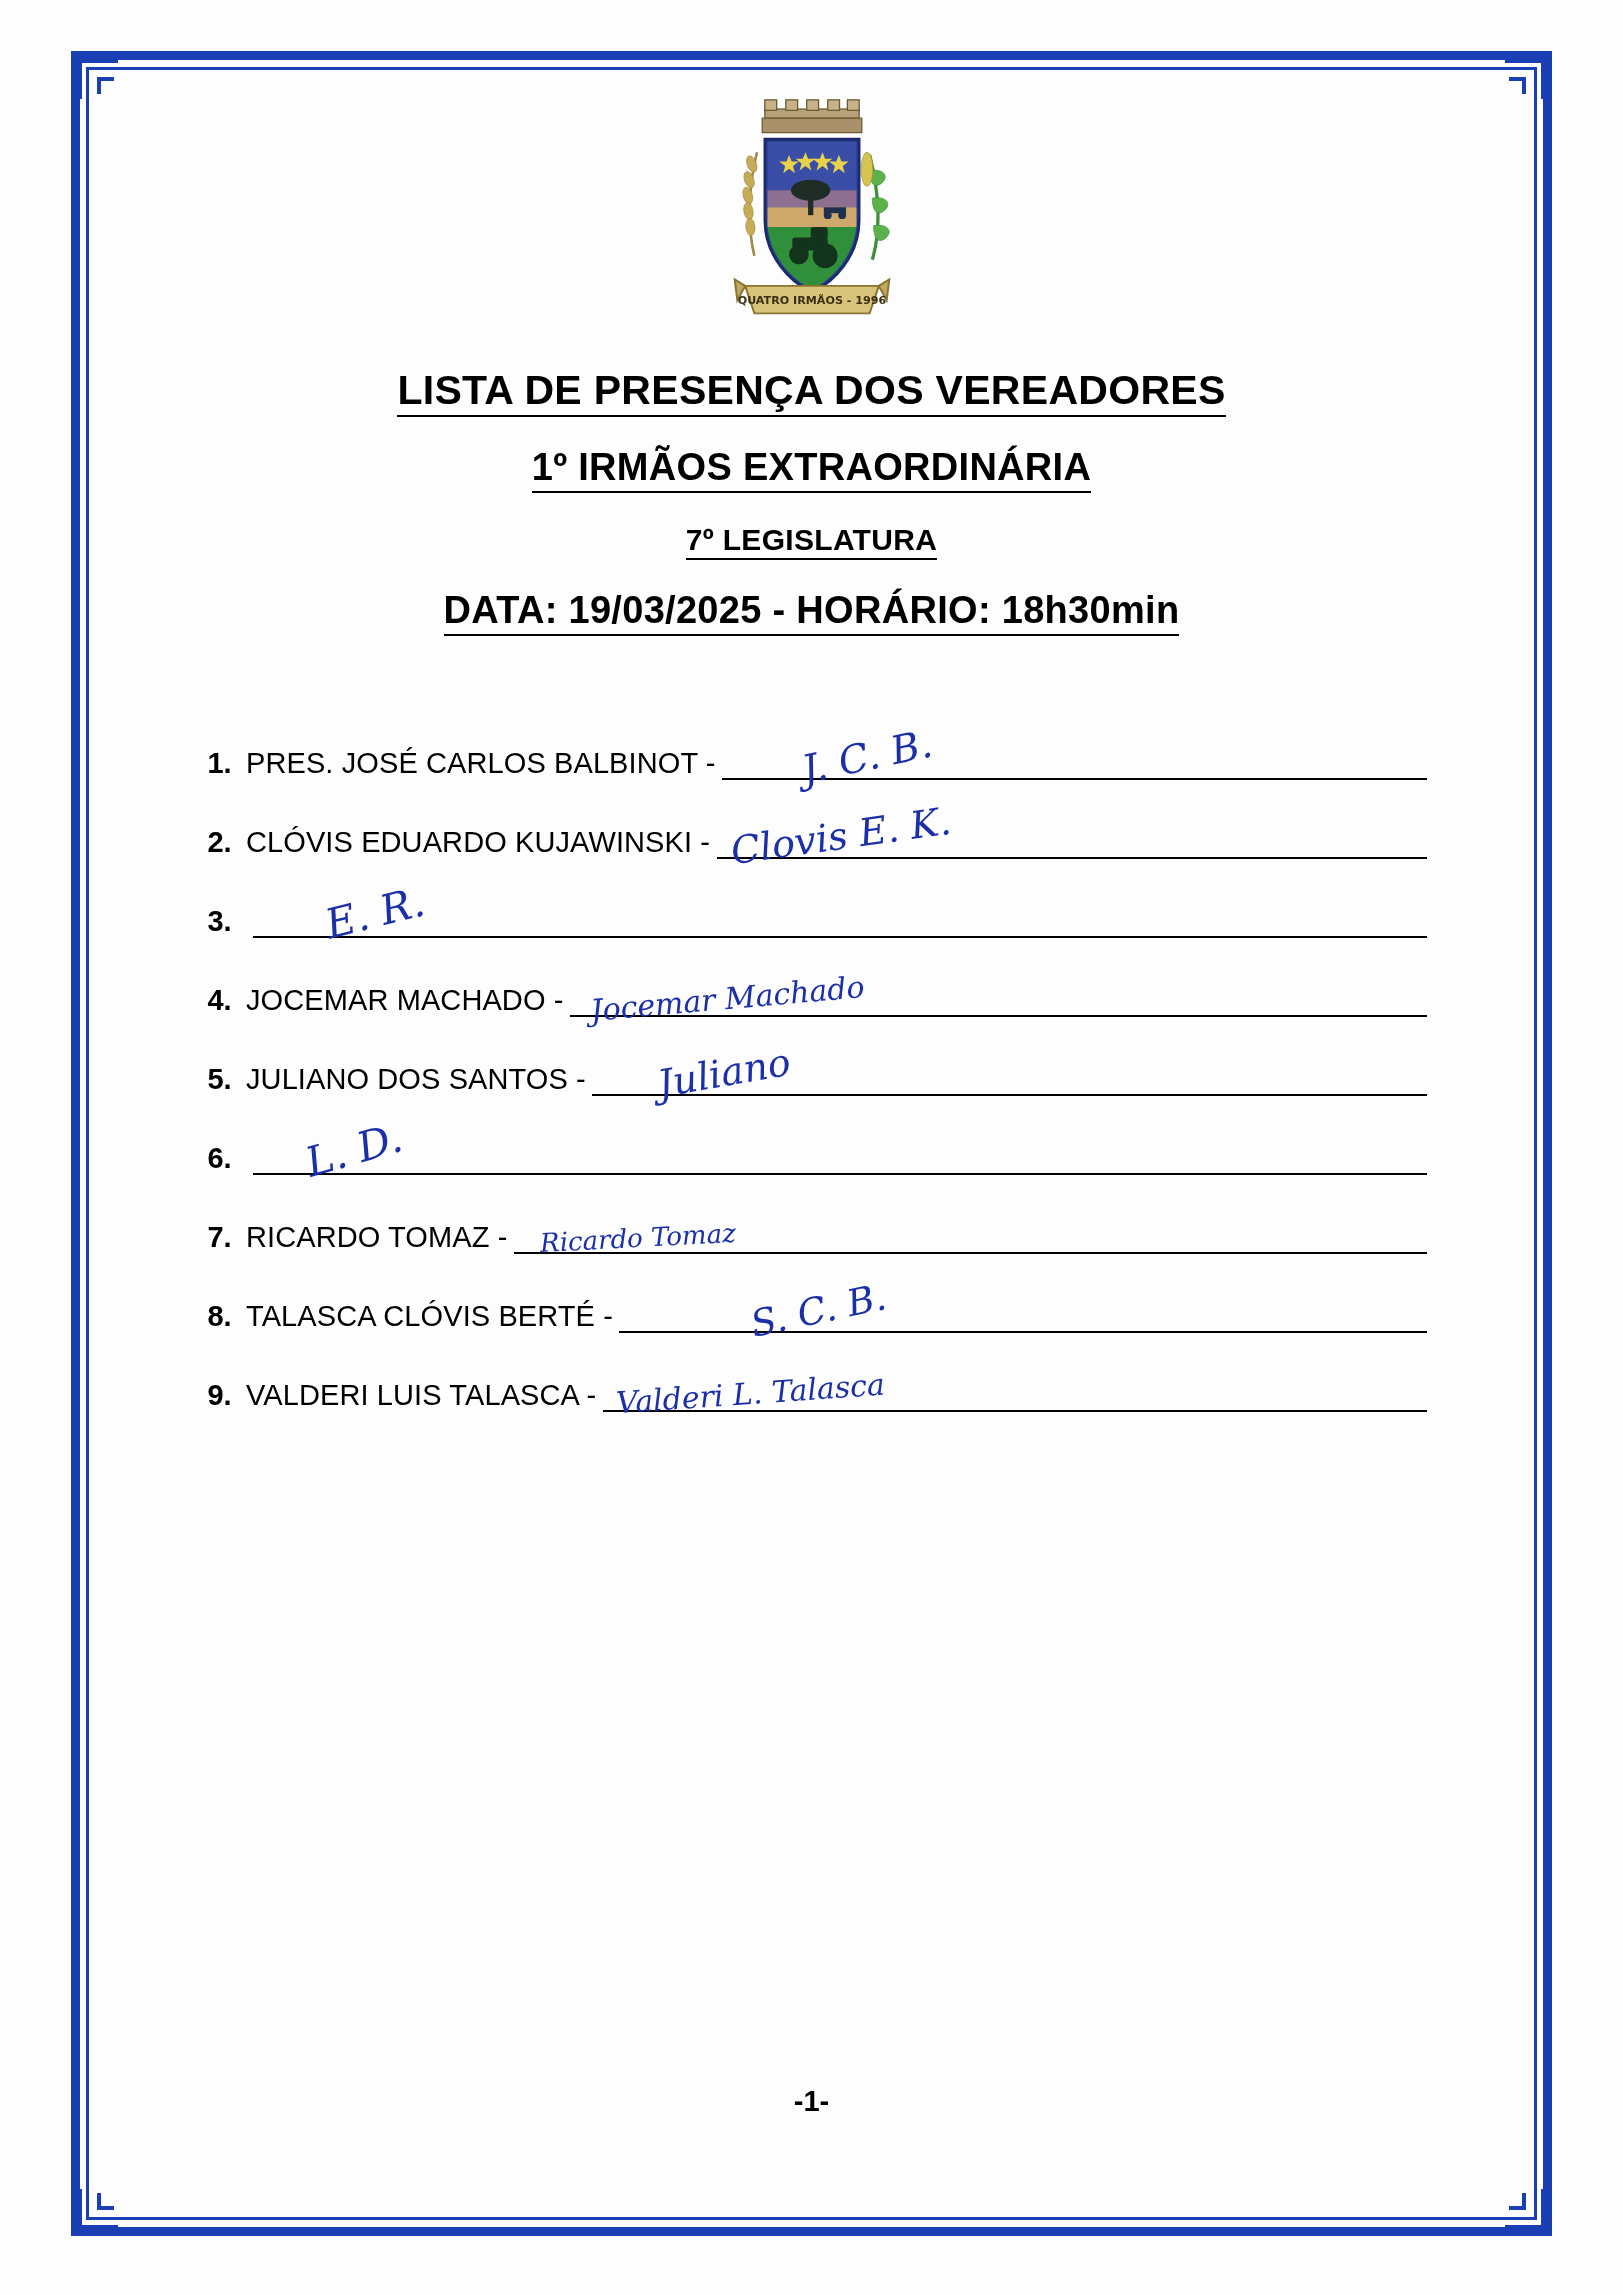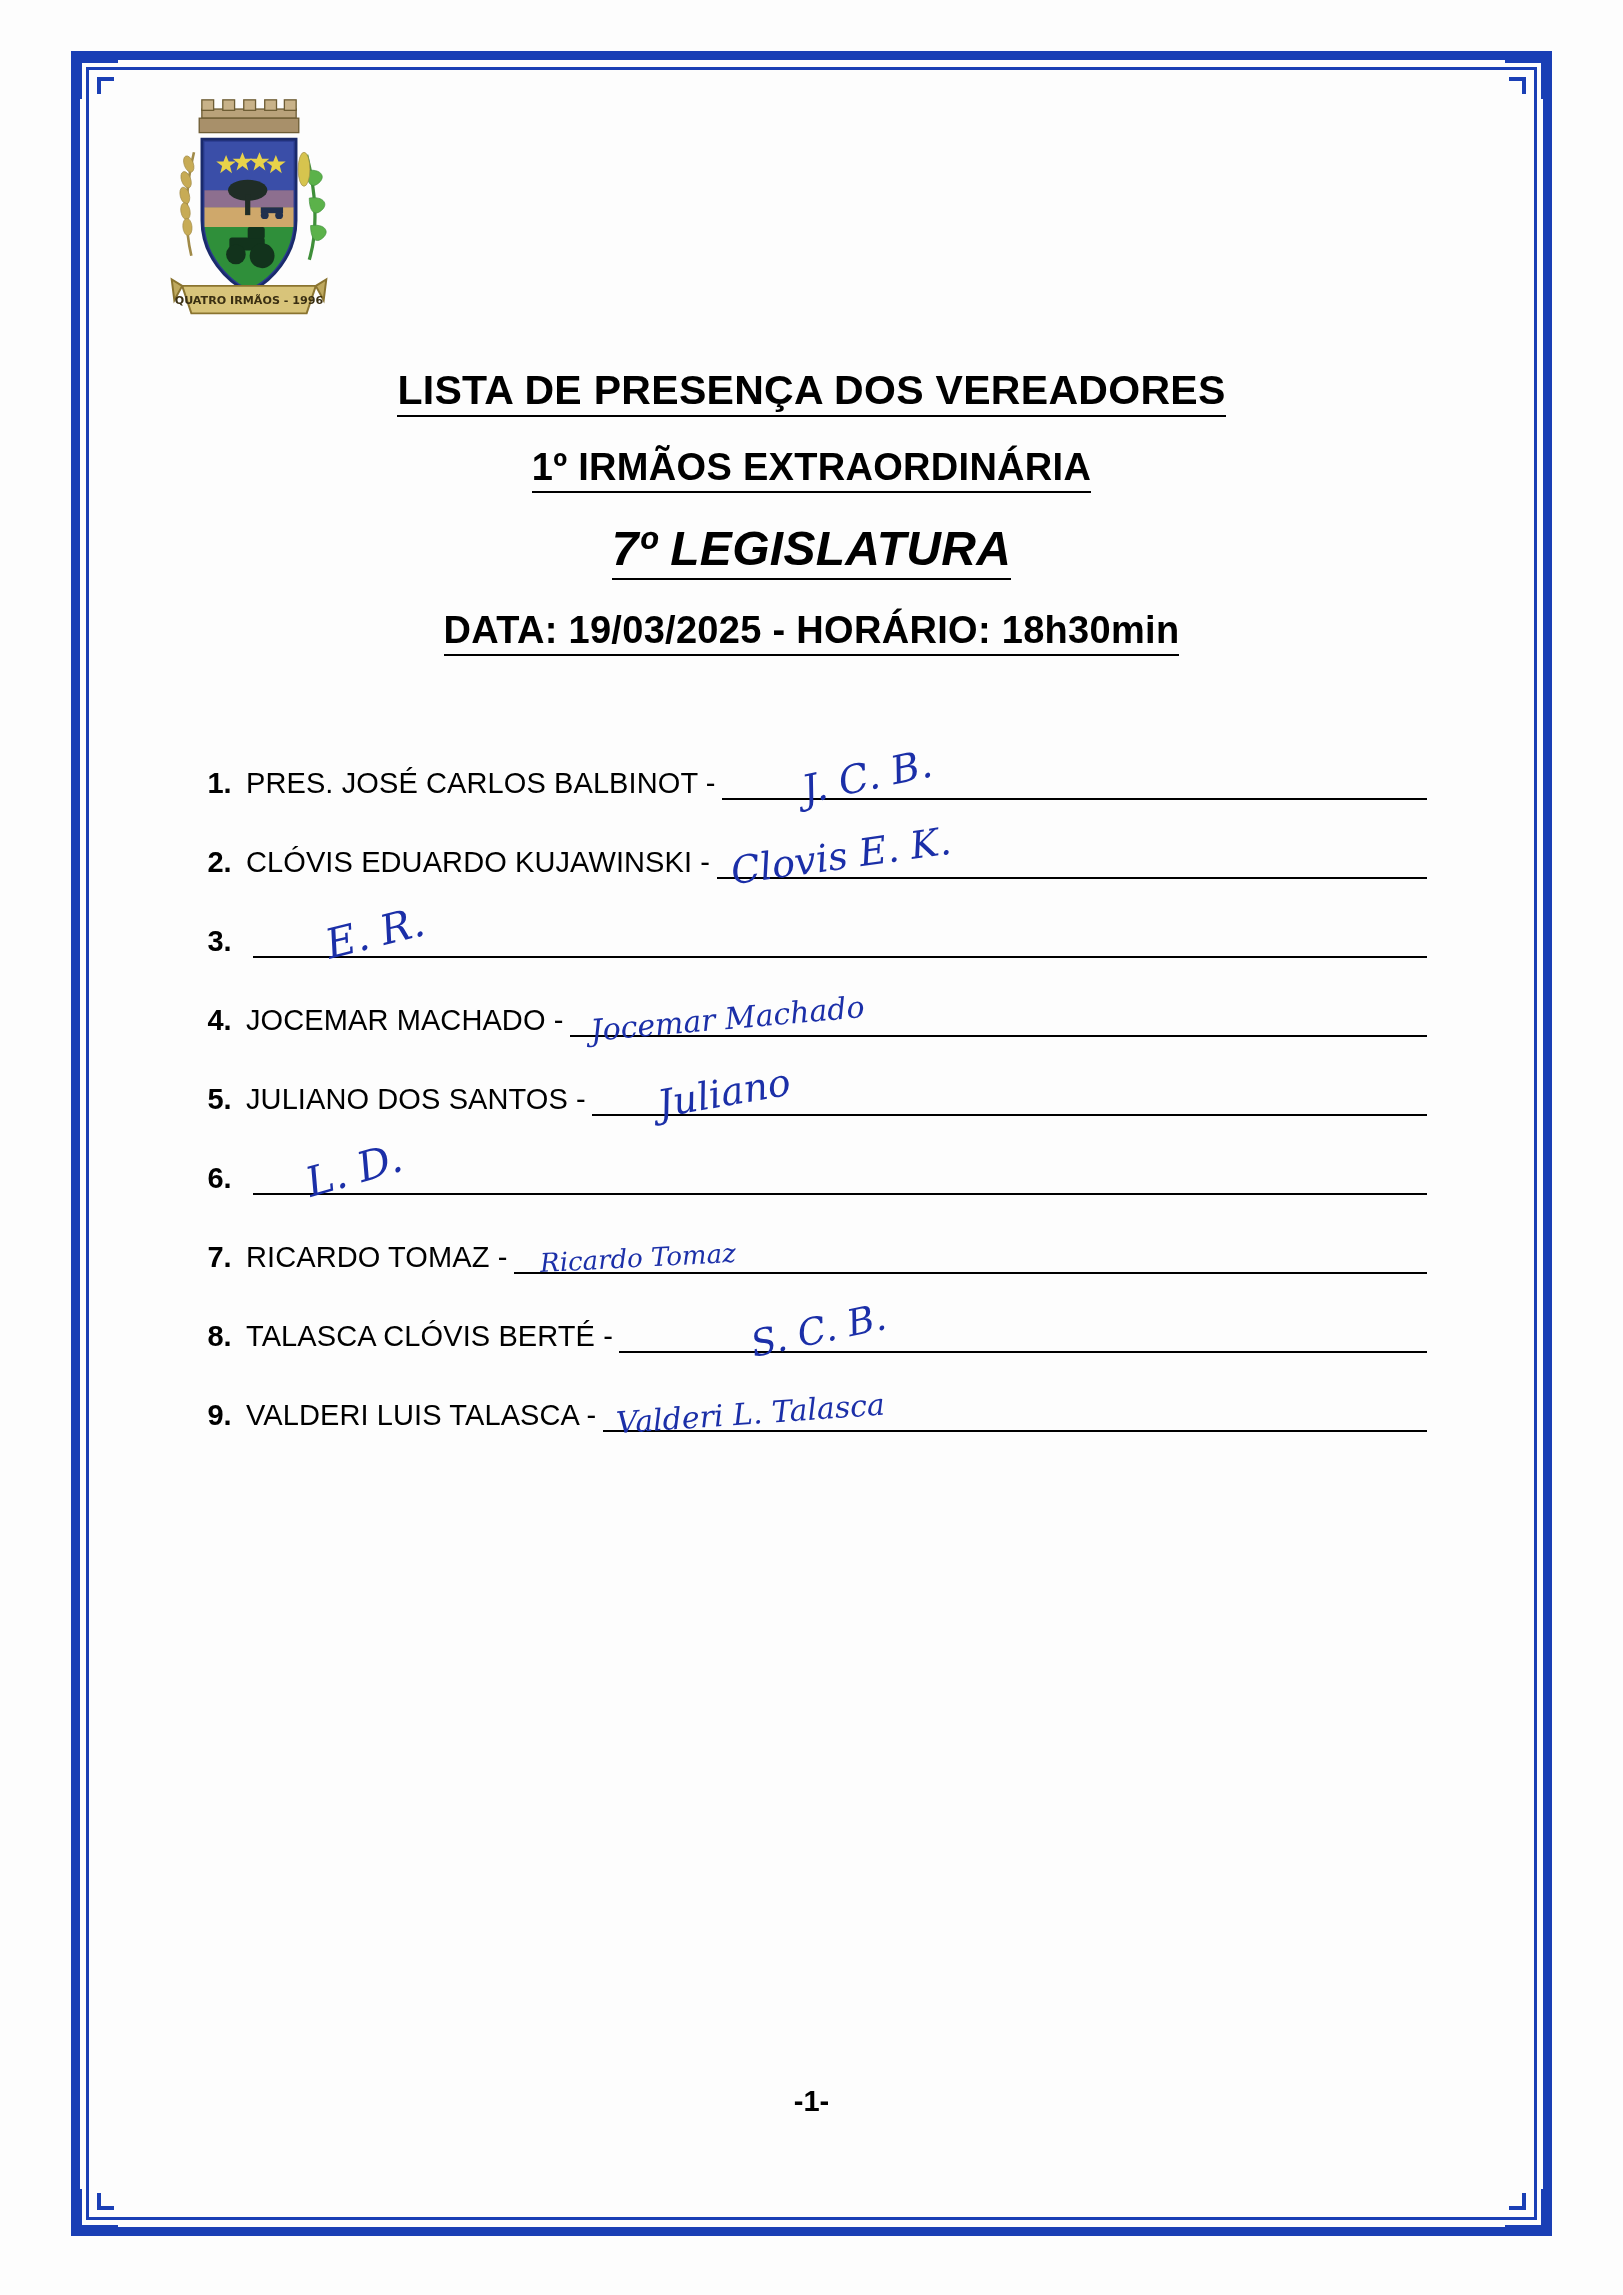--- a/index.html
+++ b/index.html
@@ -71,21 +71,21 @@
     position: absolute;
     left: 131px;
     top: 79px;
     right: 131px;
     bottom: 98px;
   }
 
   .crest-wrap {
     width: 100%;
     display: flex;
-    justify-content: flex-start;
+    justify-content: center;
     margin-top: 13px;
   }
   .crest {
     width: 236px;
     height: 262px;
     position: relative;
   }
 
   .headings {
     margin-top: 14.4px;
@@ -95,21 +95,21 @@
     font-weight: bold;
     letter-spacing: 0.3px;
     margin: 4px auto 30px auto;
     display: table;
     border-bottom: 2.6px solid #000;
     padding-bottom: 2px;
     line-height: 1.1;
   }
   .h1 { font-size: 41px; }
   .h2 { font-size: 38px; }
-  .h3 { font-size: 48px; font-style: italic; }
+  .h3 { font-size: 30px; }
   .h4 { font-size: 38px; margin-bottom: 0; }
 
   .list {
     margin-top: 111px;
     padding: 0 65px 0 72px;
   }
   .row {
     display: flex;
     align-items: flex-end;
     margin-bottom: 46px;

